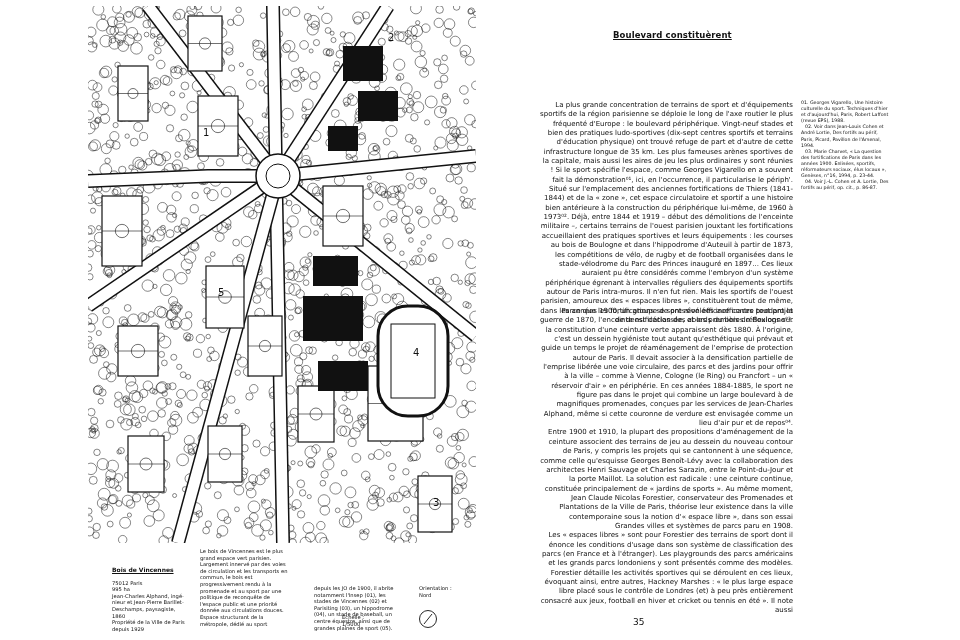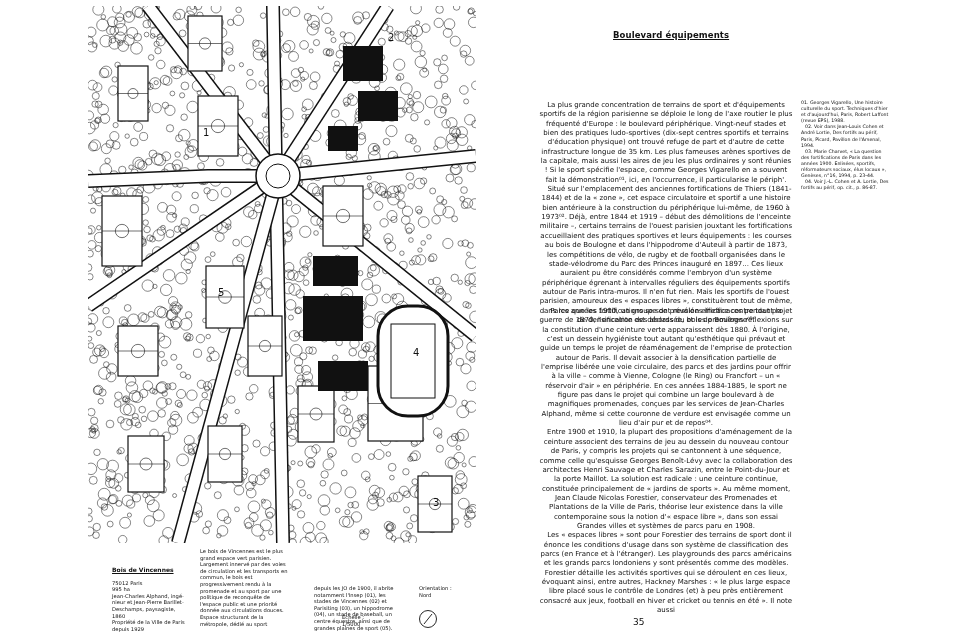--- a/index.html
+++ b/index.html
@@ -25,21 +25,21 @@
   .cap5 { left: 419px; top: 585px; width: 48px; }
   .compass { position: absolute; left: 418px; top: 609px; width: 20px; height: 20px; }
 
   
   .heading {
     position: absolute; left: 613px; top: 30px;
     font-size: 8.5px; font-weight: bold; text-decoration: underline; letter-spacing: 0.1px;
   }
   .body-text {
     position: absolute; left: 539px; width: 254px;
-    font-size: 7px; line-height: 9.35px; text-align: center;
+    font-size: 7px; line-height: 9.35px; text-align: right;
   }
   .body-text p { margin: 0; }
   .body-text .indent { text-indent: 7px; }
   .para1 { top: 101px; }
   .para2 { top: 307px; }
   .notes {
     position: absolute; left: 801px; top: 100px; width: 90px;
     font-size: 4.7px; line-height: 6.1px;
   }
   .notes .note { margin: 0; }
@@ -1550,21 +1550,21 @@
     <div class="compass">
       <svg viewBox="0 0 20 20" width="20" height="20">
         <circle cx="10" cy="10" r="8.5" fill="none" stroke="#111" stroke-width="0.9"></circle>
         <line x1="6" y1="15" x2="14" y2="5" stroke="#111" stroke-width="0.9"></line>
       </svg>
     </div>
   </div>
 
   <div class="page-right"></div>
 
-  <div class="heading">Boulevard équipements</div>
+  <div class="heading">Boulevard constituèrent</div>
 
   <div class="body-text para1" id="para1">
       <p>La plus grande concentration de terrains de sport et d'équipements sportifs de la région parisienne se déploie le long de l'axe routier le plus fréquenté d'Europe : le boulevard périphérique. Vingt-neuf stades et bien des pratiques ludo-sportives (dix-sept centres sportifs et terrains d'éducation physique) ont trouvé refuge de part et d'autre de cette infrastructure longue de 35 km. Les plus fameuses arènes sportives de la capitale, mais aussi les aires de jeu les plus ordinaires y sont réunies ! Si le sport spécifie l'espace, comme Georges Vigarello en a souvent fait la démonstration⁰¹, ici, en l'occurrence, il particularise le périph'.</p>
       <p class="indent">Situé sur l'emplacement des anciennes fortifications de Thiers (1841-1844) et de la « zone », cet espace circulatoire et sportif a une histoire bien antérieure à la construction du périphérique lui-même, de 1960 à 1973⁰². Déjà, entre 1844 et 1919 – début des démolitions de l'enceinte militaire –, certains terrains de l'ouest parisien jouxtant les fortifications accueillaient des pratiques sportives et leurs équipements : les courses au bois de Boulogne et dans l'hippodrome d'Auteuil à partir de 1873, les compétitions de vélo, de rugby et de football organisées dans le stade-vélodrome du Parc des Princes inauguré en 1897... Ces lieux auraient pu être considérés comme l'embryon d'un système périphérique égrenant à intervalles réguliers des équipements sportifs autour de Paris intra-muros. Il n'en fut rien. Mais les sportifs de l'ouest parisien, amoureux des « espaces libres », constituèrent tout de même, dans les années 1900, un groupe de pression efficace contre tout projet de densification des abords du bois de Boulogne⁰³.</p>
     </div>
   <div class="body-text para2" id="para2">
       <p>Parce que les fortifications se sont révélées inefficaces pendant la guerre de 1870, l'enceinte est déclassée, et les premières réflexions sur la constitution d'une ceinture verte apparaissent dès 1880. À l'origine, c'est un dessein hygiéniste tout autant qu'esthétique qui prévaut et guide un temps le projet de réaménagement de l'emprise de protection autour de Paris. Il devait associer à la densification partielle de l'emprise libérée une voie circulaire, des parcs et des jardins pour offrir à la ville – comme à Vienne, Cologne (le Ring) ou Francfort – un « réservoir d'air » en périphérie. En ces années 1884-1885, le sport ne figure pas dans le projet qui combine un large boulevard à de magnifiques promenades, conçues par les services de Jean-Charles Alphand, même si cette couronne de verdure est envisagée comme un lieu d'air pur et de repos⁰⁴.</p>
       <p class="indent">Entre 1900 et 1910, la plupart des propositions d'aménagement de la ceinture associent des terrains de jeu au dessein du nouveau contour de Paris, y compris les projets qui se cantonnent à une séquence, comme celle qu'esquisse Georges Benoît-Lévy avec la collaboration des architectes Henri Sauvage et Charles Sarazin, entre le Point-du-Jour et la porte Maillot. La solution est radicale : une ceinture continue, constituée principalement de « jardins de sports ». Au même moment, Jean Claude Nicolas Forestier, conservateur des Promenades et Plantations de la Ville de Paris, théorise leur existence dans la ville contemporaine sous la notion d'« espace libre », dans son essai Grandes villes et systèmes de parcs paru en 1908.</p>
       <p class="indent">Les « espaces libres » sont pour Forestier des terrains de sport dont il énonce les conditions d'usage dans son système de classification des parcs (en France et à l'étranger). Les playgrounds des parcs américains et les grands parcs londoniens y sont présentés comme des modèles. Forestier détaille les activités sportives qui se déroulent en ces lieux, évoquant ainsi, entre autres, Hackney Marshes : « le plus large espace libre placé sous le contrôle de Londres (et) à peu près entièrement consacré aux jeux, football en hiver et cricket ou tennis en été ». Il note aussi</p>
     </div>

